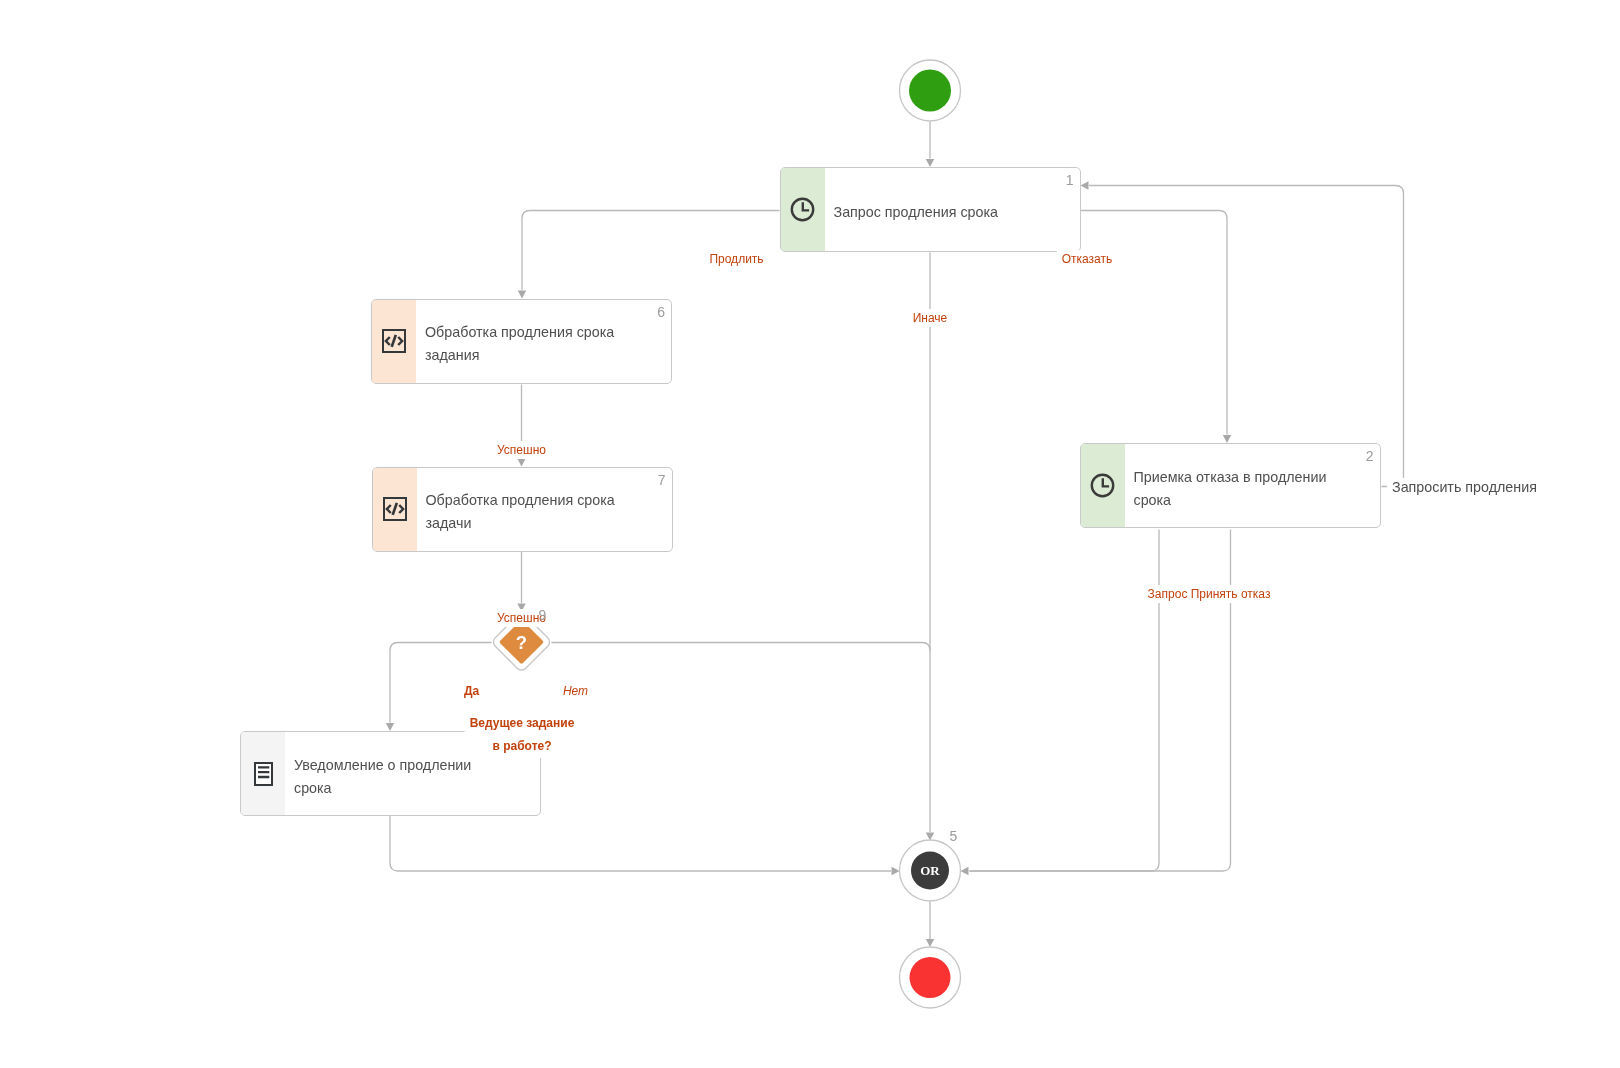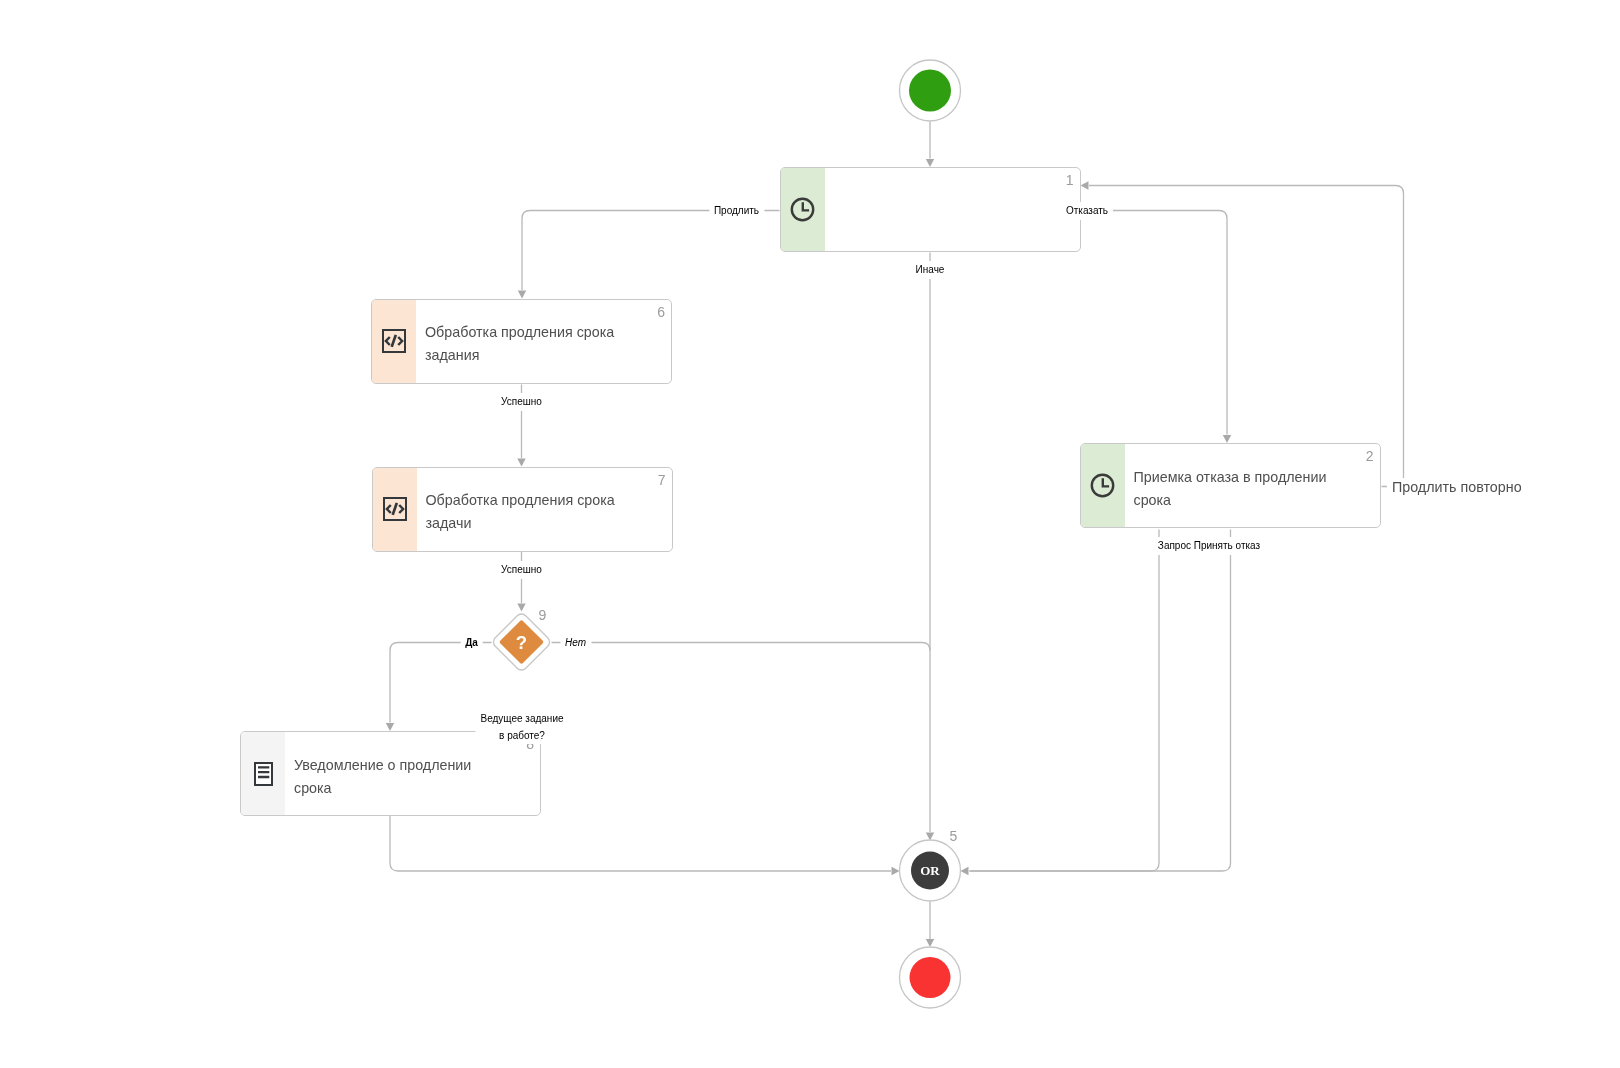--- a/index.html
+++ b/index.html
@@ -2,21 +2,21 @@
 <html><head>
 <meta charset="utf-8">
 <style>
 html,body{margin:0;padding:0;background:#fff;}
 #c{position:relative;width:1620px;height:1068px;font-family:"Liberation Sans",sans-serif;overflow:hidden;background:#fff;}
 svg.base{position:absolute;left:0;top:0;}
 .box{position:absolute;width:299px;height:83px;background:#fff;border:1px solid #c9c9c9;border-radius:5px;}
 .strip{position:absolute;left:0;top:0;bottom:0;width:44px;border-radius:4px 0 0 4px;display:flex;align-items:center;justify-content:center;}
 .btxt{position:absolute;left:53px;right:12px;top:0;bottom:0;display:flex;align-items:center;font-size:14.3px;line-height:23px;color:#4f4f4f;padding-top:6px;}
 .num{position:absolute;top:5px;right:6px;font-size:14px;line-height:15px;color:#9b9b9b;}
-.lbl{position:absolute;font-size:10px;line-height:18px;color:#000000;background:#fff;padding:0 5px;transform:translate(-50%,-50%);white-space:nowrap;}
+.lbl{position:absolute;font-size:12px;line-height:18px;color:#c2410c;background:#fff;padding:0 5px;transform:translate(-50%,-50%);white-space:nowrap;margin-top:48px;}
 .lbll{position:absolute;font-size:14.3px;line-height:18px;color:#4f4f4f;background:#fff;padding:0 5px;transform:translate(0,-50%);white-space:nowrap;}
 .nnum{position:absolute;font-size:14px;line-height:15px;color:#9b9b9b;transform:translate(-50%,-50%);}
 </style>
 </head>
 <body>
 <div id="c">
 <svg class="base" width="1620" height="1068" viewBox="0 0 1620 1068">
   <g fill="none" stroke="#b9b9b9" stroke-width="1.3">
     <path d="M930,121.5 V158.5"></path>
     <path d="M930,252.5 V832"></path>
@@ -63,20 +63,21 @@
   </g>
 </svg>
 
 <div class="box" style="left:779.5px;top:167px;">
   <div class="strip" style="background:#dcebd3;">
     <svg width="25" height="25" viewBox="-12.5 -12.5 25 25">
           <circle r="10.7" fill="none" stroke="#3a3a3a" stroke-width="2.4"></circle>
           <path d="M0.3,-7.3 V0.9 H6.6" fill="none" stroke="#3a3a3a" stroke-width="2.4"></path>
         </svg>
   </div>
+  <div class="btxt">Запрос продления срока</div>
   <div class="num">1</div>
 </div>
 
 <div class="box" style="left:371px;top:298.5px;">
   <div class="strip" style="background:#fce5d3;">
     <svg width="24" height="24" viewBox="0 0 24 24">
           <rect x="1" y="1" width="22" height="22" fill="none" stroke="#35383b" stroke-width="2"></rect>
           <path d="M7.8,8 L3.9,12 L7.8,16" fill="none" stroke="#35383b" stroke-width="2.5"></path>
           <path d="M16.2,8 L20.1,12 L16.2,16" fill="none" stroke="#35383b" stroke-width="2.5"></path>
           <path d="M13.8,5.9 L9.7,17.9" stroke="#35383b" stroke-width="2.7"></path>
@@ -121,18 +122,18 @@
   <div class="num">2</div>
 </div>
 
 <div class="lbl" style="left:930px;top:269.5px;">Иначе</div>
 <div class="lbl" style="left:736.5px;top:210.5px;">Продлить</div>
 <div class="lbl" style="left:1087px;top:210.5px;">Отказать</div>
 <div class="lbl" style="left:521.5px;top:401.5px;">Успешно</div>
 <div class="lbl" style="left:521.5px;top:570px;">Успешно</div>
 <div class="lbl" style="left:471.5px;top:642.5px;font-weight:bold;">Да</div>
 <div class="lbl" style="left:575.5px;top:642.5px;font-style:italic;">Нет</div>
-<div class="lbl" style="left:522px;top:727px;text-align:center;line-height:17px;">Ведущее задание<br>в работе?</div>
-<div class="lbll" style="left:1387px;top:486.9px;">Продлить повторно</div>
+<div class="lbl" style="left:522px;top:687px;text-align:center;line-height:23px;font-weight:bold;">Ведущее задание<br>в работе?</div>
+<div class="lbll" style="left:1387px;top:486.9px;">Запросить продления</div>
 <div class="lbl" style="left:1209px;top:545.5px;">Запрос Принять отказ</div>
 <div class="nnum" style="left:542.5px;top:615px;">9</div>
 <div class="nnum" style="left:953.5px;top:835.5px;">5</div>
 </div>
 
 </body></html>

